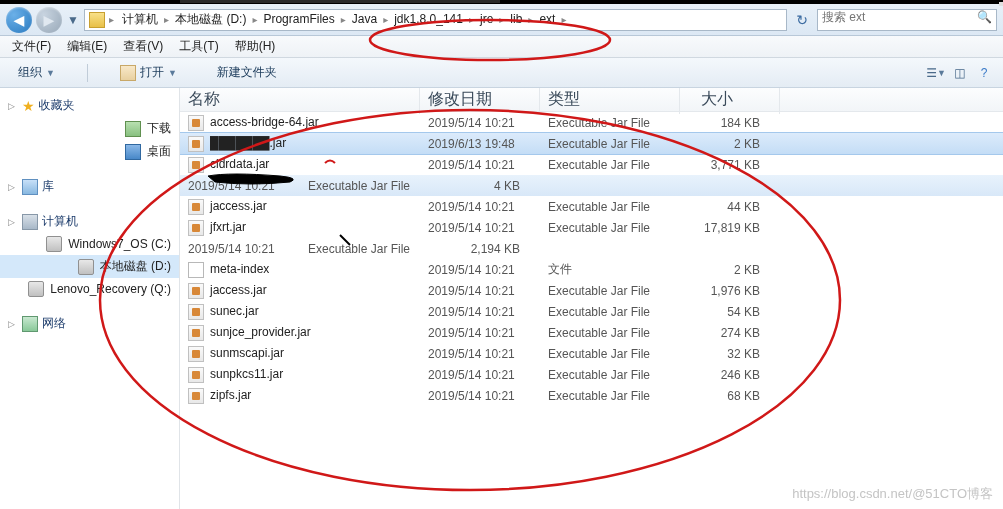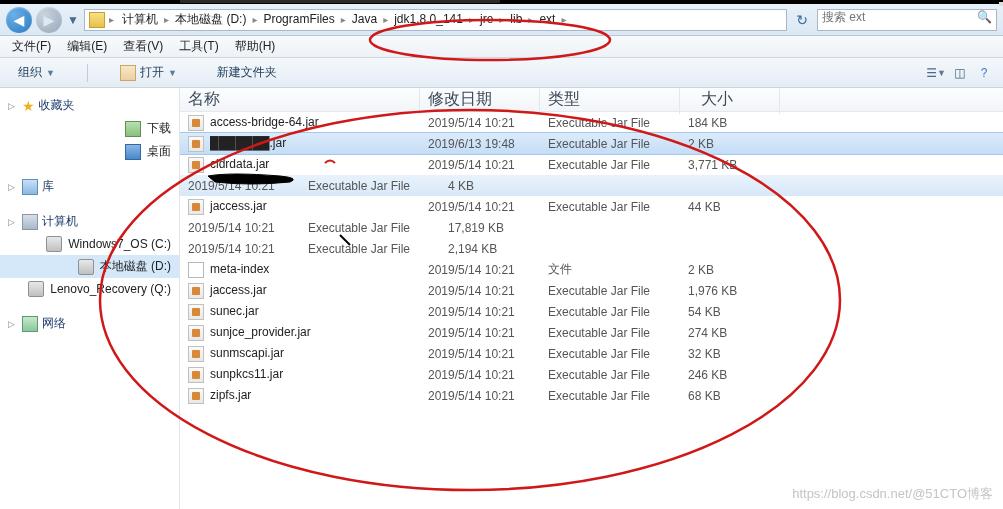--- a/index.html
+++ b/index.html
@@ -59,21 +59,21 @@
 .col-size { width: 100px; text-align: center; padding-right: 33px; }
 
 .filelist { }
 .file-row { display: flex; align-items: center; height: 21px; padding: 0; cursor: pointer; }
 .file-row.selected { background: linear-gradient(#dcebfb, #c4ddf6); outline: 1px solid #a4c8ec; }
 .file-row.selected2 { background: linear-gradient(#e8f2fc, #d8e8f8); }
 .fc { padding: 2px 8px; color: #222; font-size: 12px; overflow: hidden; white-space: nowrap; }
 .fc-name { width: 240px; display: flex; align-items: flex-start; gap: 6px; }
 .fc-date { width: 120px; color: #555; }
 .fc-type { width: 140px; color: #555; }
-.fc-size { width: 100px; color: #555; padding-right: 20px; }
+.fc-size { width: 100px; text-align: right; color: #555; padding-right: 20px; }
 .file-icon { width: 16px; height: 16px; flex-shrink: 0; }
 .jar-fi { background: linear-gradient(#fafafa, #e8e8e8); border: 1px solid #c0c0c0; position: relative; }
 .jar-fi::after { content: ''; position: absolute; top: 3px; left: 3px; width: 8px; height: 8px; background: #d88838; border-radius: 1px; }
 .txt-fi { background: #fff; border: 1px solid #b8b8b8; }
 .txt-fi::after { content: ''; position: absolute; top: 2px; right: 0; width: 4px; height: 4px; background: #e0e0e0; }
 
 .scribble { position: absolute; pointer-events: none; }
 .scribble-path { stroke: #d01818; stroke-width: 2.5; fill: none; }
 .scribble-black { stroke: #000; fill: #000; }
 
@@ -226,20 +226,24 @@
         <div class="file-row">
     <div class="fc fc-name">
             <span class="file-icon jar-fi"></span>
             <span>jaccess.jar</span>
           </div>
     <div class="fc fc-date">2019/5/14 10:21</div>
     <div class="fc fc-type">Executable Jar File</div>
     <div class="fc fc-size">44 KB</div>
         </div>
         <div class="file-row">
+    <div class="fc fc-name">
+            <span class="file-icon jar-fi"></span>
+            <span>jfxrt.jar</span>
+          </div>
     <div class="fc fc-date">2019/5/14 10:21</div>
     <div class="fc fc-type">Executable Jar File</div>
     <div class="fc fc-size">17,819 KB</div>
         </div>
         <div class="file-row">
     <div class="fc fc-date">2019/5/14 10:21</div>
     <div class="fc fc-type">Executable Jar File</div>
     <div class="fc fc-size">2,194 KB</div>
         </div>
         <div class="file-row">

